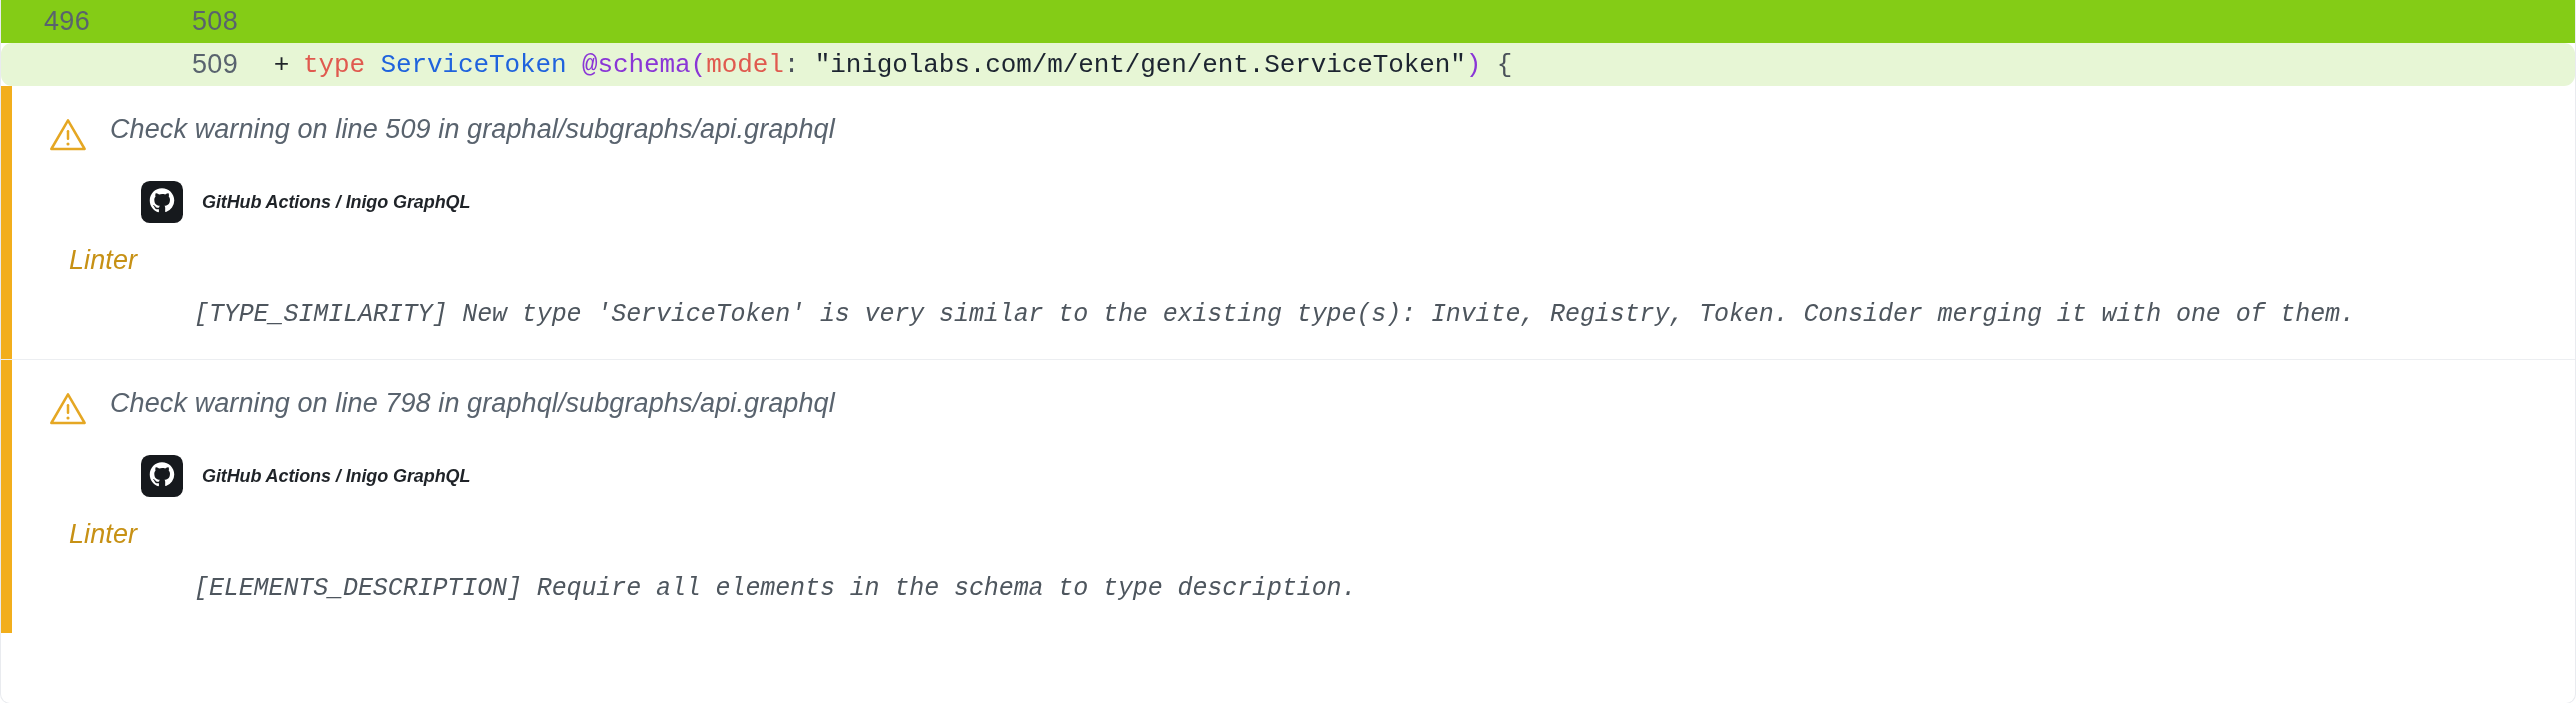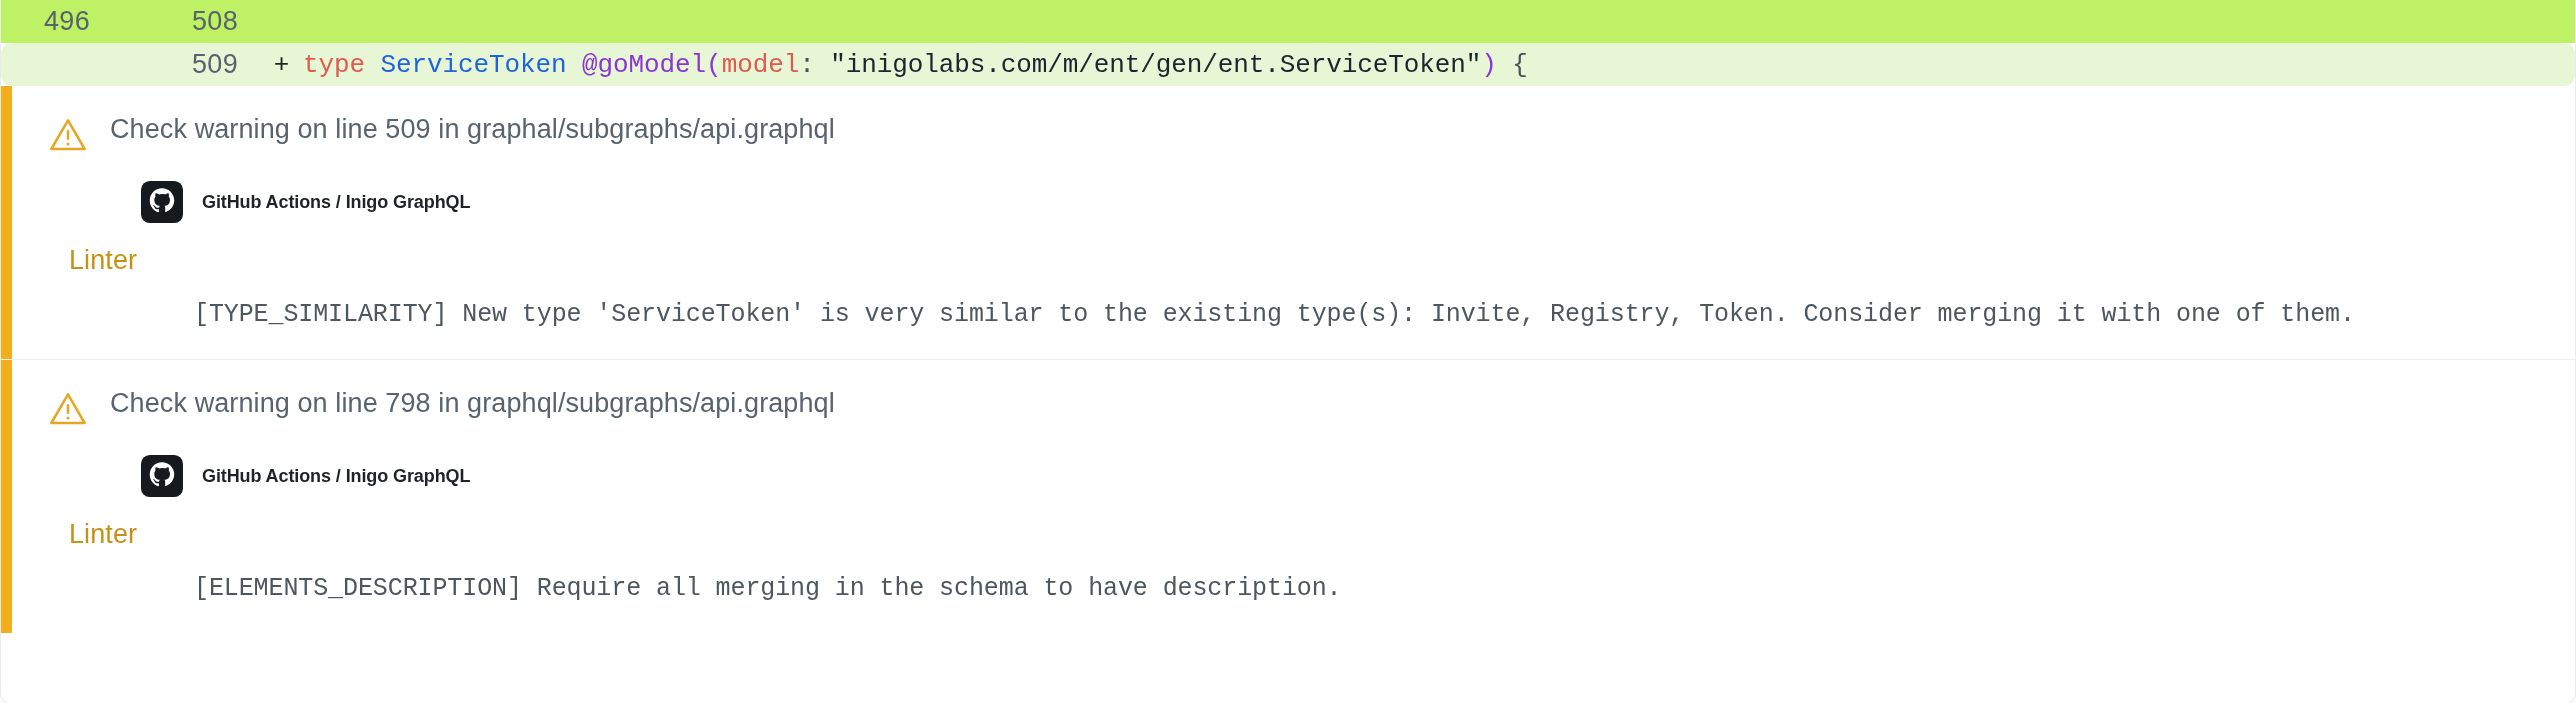--- a/index.html
+++ b/index.html
@@ -25,21 +25,21 @@
 
   
   .code-row {
     display: flex;
     align-items: center;
     height: 43px;
     font-family: "Liberation Mono", monospace;
     font-size: 26px;
     white-space: pre;
   }
-  .code-row.ctx { background: #bef264; }
+  .code-row.ctx { background: #84cc16; }
   .code-row.add { background: #e7f6d5; border-radius: 11px; }
 
   .gutter {
     width: 111px;
     min-width: 111px;
     text-align: right;
     padding-right: 22px;
     color: #59636e;
     font-family: "Liberation Sans", sans-serif;
     font-size: 27px;
@@ -63,20 +63,21 @@
   .tok-str  { color: #1c2430; }
   .tok-plain{ color: #4a5159; }
 
   
   .ann-list { width: 100%; }
   .ann {
     position: relative;
     background: #ffffff;
     padding: 26px 0 30px 0;
     border-top: 1px solid #eceef1;
+    font-style: italic;
   }
   .ann:first-child { border-top: none; }
   .ann-bar {
     position: absolute;
     left: 0; top: 0; bottom: 0;
     width: 11px;
     background: #f2ae1c;
   }
 
   .ann-head {
@@ -137,21 +138,21 @@
     <span class="gutter">496</span>
     <span class="gutter second">508</span>
     <span class="code-marker"></span>
     <span class="code-text"></span>
   </div>
 
   <div class="code-row add">
     <span class="gutter"></span>
     <span class="gutter second">509</span>
     <span class="code-marker">+</span>
-    <span class="code-text"><span class="tok-kw">type</span> <span class="tok-type">ServiceToken</span> <span class="tok-dir">@goModel</span><span class="tok-punc">(</span><span class="tok-arg">model</span><span class="tok-plain">:</span> <span class="tok-str">"inigolabs.com/m/ent/gen/ent.ServiceToken"</span><span class="tok-punc">)</span> <span class="tok-plain">{</span></span>
+    <span class="code-text"><span class="tok-kw">type</span> <span class="tok-type">ServiceToken</span> <span class="tok-dir">@schema</span><span class="tok-punc">(</span><span class="tok-arg">model</span><span class="tok-plain">:</span> <span class="tok-str">"inigolabs.com/m/ent/gen/ent.ServiceToken"</span><span class="tok-punc">)</span> <span class="tok-plain">{</span></span>
   </div>
 
   <div class="ann-list">
 
     <div class="ann">
       <div class="ann-bar"></div>
 
       <div class="ann-head">
         <span class="warn-icon">
           <svg viewBox="0 0 24 24" width="40" height="40" aria-hidden="true">
@@ -197,18 +198,18 @@
           <svg viewBox="0 0 24 24" width="42" height="42" aria-hidden="true">
             <rect x="0" y="0" width="24" height="24" rx="5" fill="#16191d"></rect>
             <path fill="#ffffff" d="M12 4.1c-3.9 0-7 3.15-7 7.03 0 3.11 2 5.74 4.78 6.67.35.07.48-.15.48-.34 0-.17-.01-.73-.01-1.33-1.75.33-2.2-.43-2.35-.82-.08-.21-.43-.85-.74-1.02-.25-.14-.61-.47-.01-.48.57-.01.97.52 1.1.74.64 1.09 1.67.78 2.08.59.07-.47.25-.78.46-.96-1.56-.17-3.19-.78-3.19-3.47 0-.77.27-1.4.72-1.89-.07-.18-.31-.9.07-1.86 0 0 .59-.19 1.93.72a6.5 6.5 0 0 1 1.76-.24c.6 0 1.2.08 1.76.24 1.34-.92 1.93-.72 1.93-.72.38.96.14 1.68.07 1.86.45.49.72 1.11.72 1.89 0 2.7-1.64 3.3-3.2 3.47.25.22.47.64.47 1.3 0 .94-.01 1.7-.01 1.93 0 .19.13.42.48.34A7.04 7.04 0 0 0 19 11.13c0-3.88-3.14-7.03-7-7.03Z"></path>
           </svg>
         </span>
         <span class="ann-app-name">GitHub Actions / Inigo GraphQL</span>
       </div>
 
       <div class="ann-tool">Linter</div>
 
-      <div class="ann-msg">[ELEMENTS_DESCRIPTION] Require all merging in the schema to have description.</div>
+      <div class="ann-msg">[ELEMENTS_DESCRIPTION] Require all elements in the schema to type description.</div>
     </div>
 
   </div>
 </div>
 
 
 </body></html>

